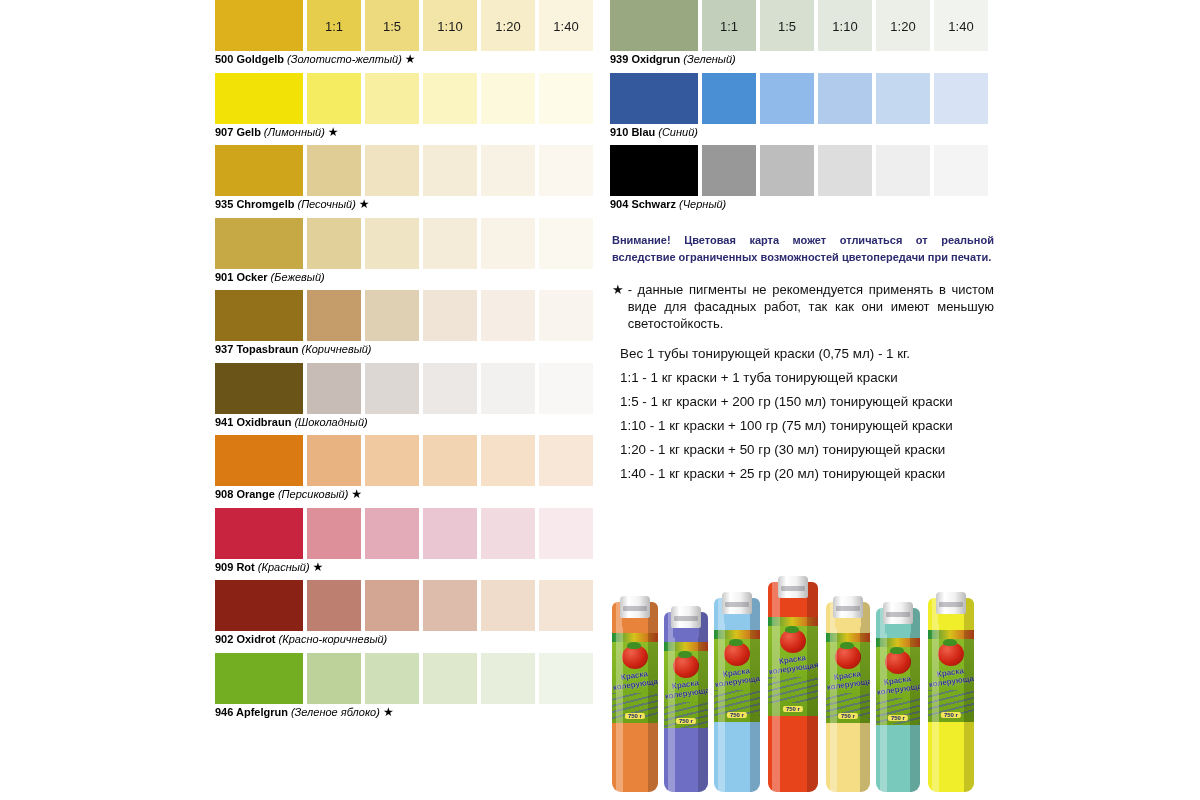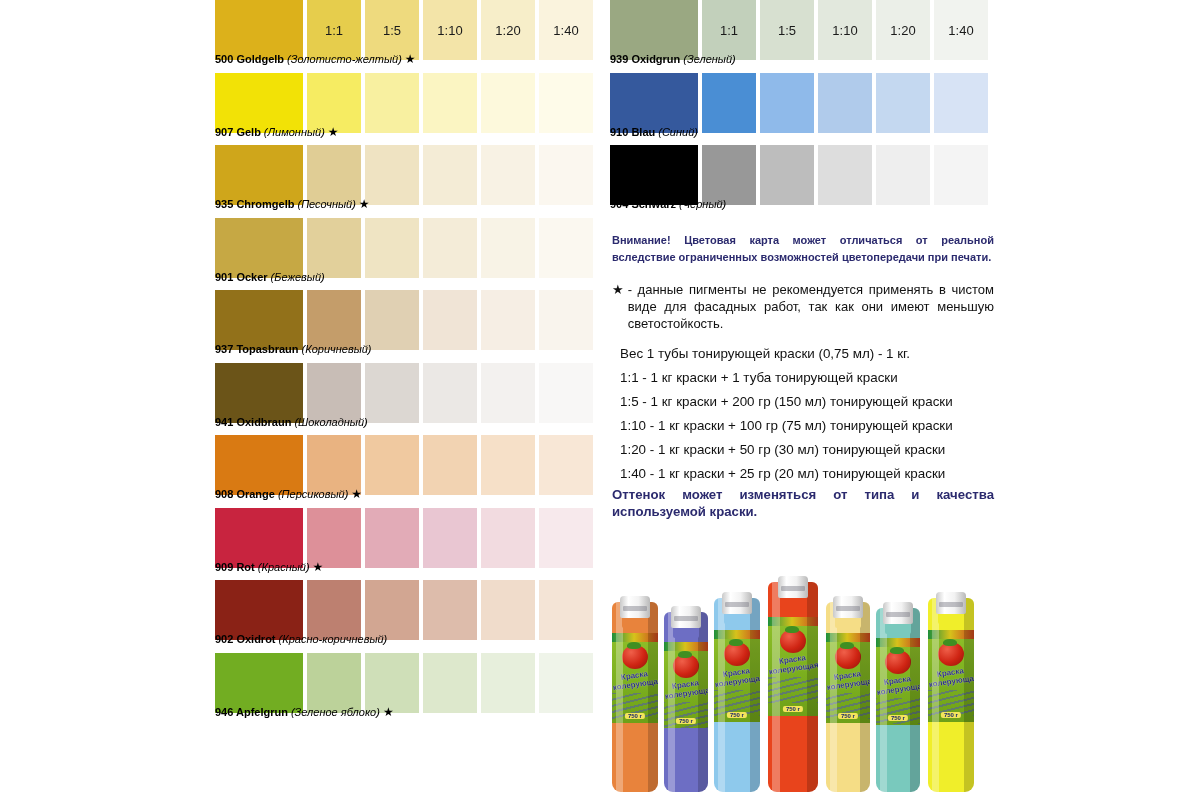--- a/index.html
+++ b/index.html
@@ -10,21 +10,21 @@
     position: relative;
     overflow: hidden;
   }
   #page { position: relative; width: 1200px; height: 800px; }
 
   .col { position: absolute; top: 0; }
   #left-column  { left: 215px; width: 385px; }
   #right-column { left: 610px; width: 385px; }
 
   .swatch-row { position: relative; height: 72.5px; }
-  .swatch-strip { display: flex; height: 60px; gap: 4px; }
+  .swatch-strip { display: flex; height: 51px; gap: 4px; }
   .sw { position: relative; }
   .sw.base  { width: 88px; }
   .sw.dilut { width: 54px; }
   .ratio-label {
     position: absolute;
     top: 50%; left: 0; right: 0;
     transform: translateY(-50%);
     text-align: center;
     font-size: 13px;
     color: #1a1a1a;
@@ -335,21 +335,20 @@
 
   <div id="ratio-list">
       <div class="ratio-line">Вес 1 тубы тонирующей краски (0,75 мл) - 1 кг.</div>
       <div class="ratio-line">1:1   - 1 кг краски + 1 туба тонирующей краски</div>
       <div class="ratio-line">1:5   - 1 кг краски + 200 гр (150 мл) тонирующей краски</div>
       <div class="ratio-line">1:10 - 1 кг краски + 100 гр (75 мл) тонирующей краски</div>
       <div class="ratio-line">1:20 - 1 кг краски + 50 гр (30 мл) тонирующей краски</div>
       <div class="ratio-line">1:40 - 1 кг краски + 25 гр (20 мл) тонирующей краски</div>
     </div>
 
-  <div id="closing-note">Оттенок может изменяться от типа и качества используемой краски.</div>
 
   <div id="bottles">
       <div class="bottle" style="left: 0px; width: 46px; height: 196px;">
         <div class="body" style="height:190px;background:#e8833c">
           <div class="label-wrap label-green" style="top:31px;height:90px">
             <div class="label-top-strip"></div>
             <div class="tomato"></div>
             <div class="label-swirl"></div>
             <div class="brand-text">
               <div class="l1">Краска</div>

